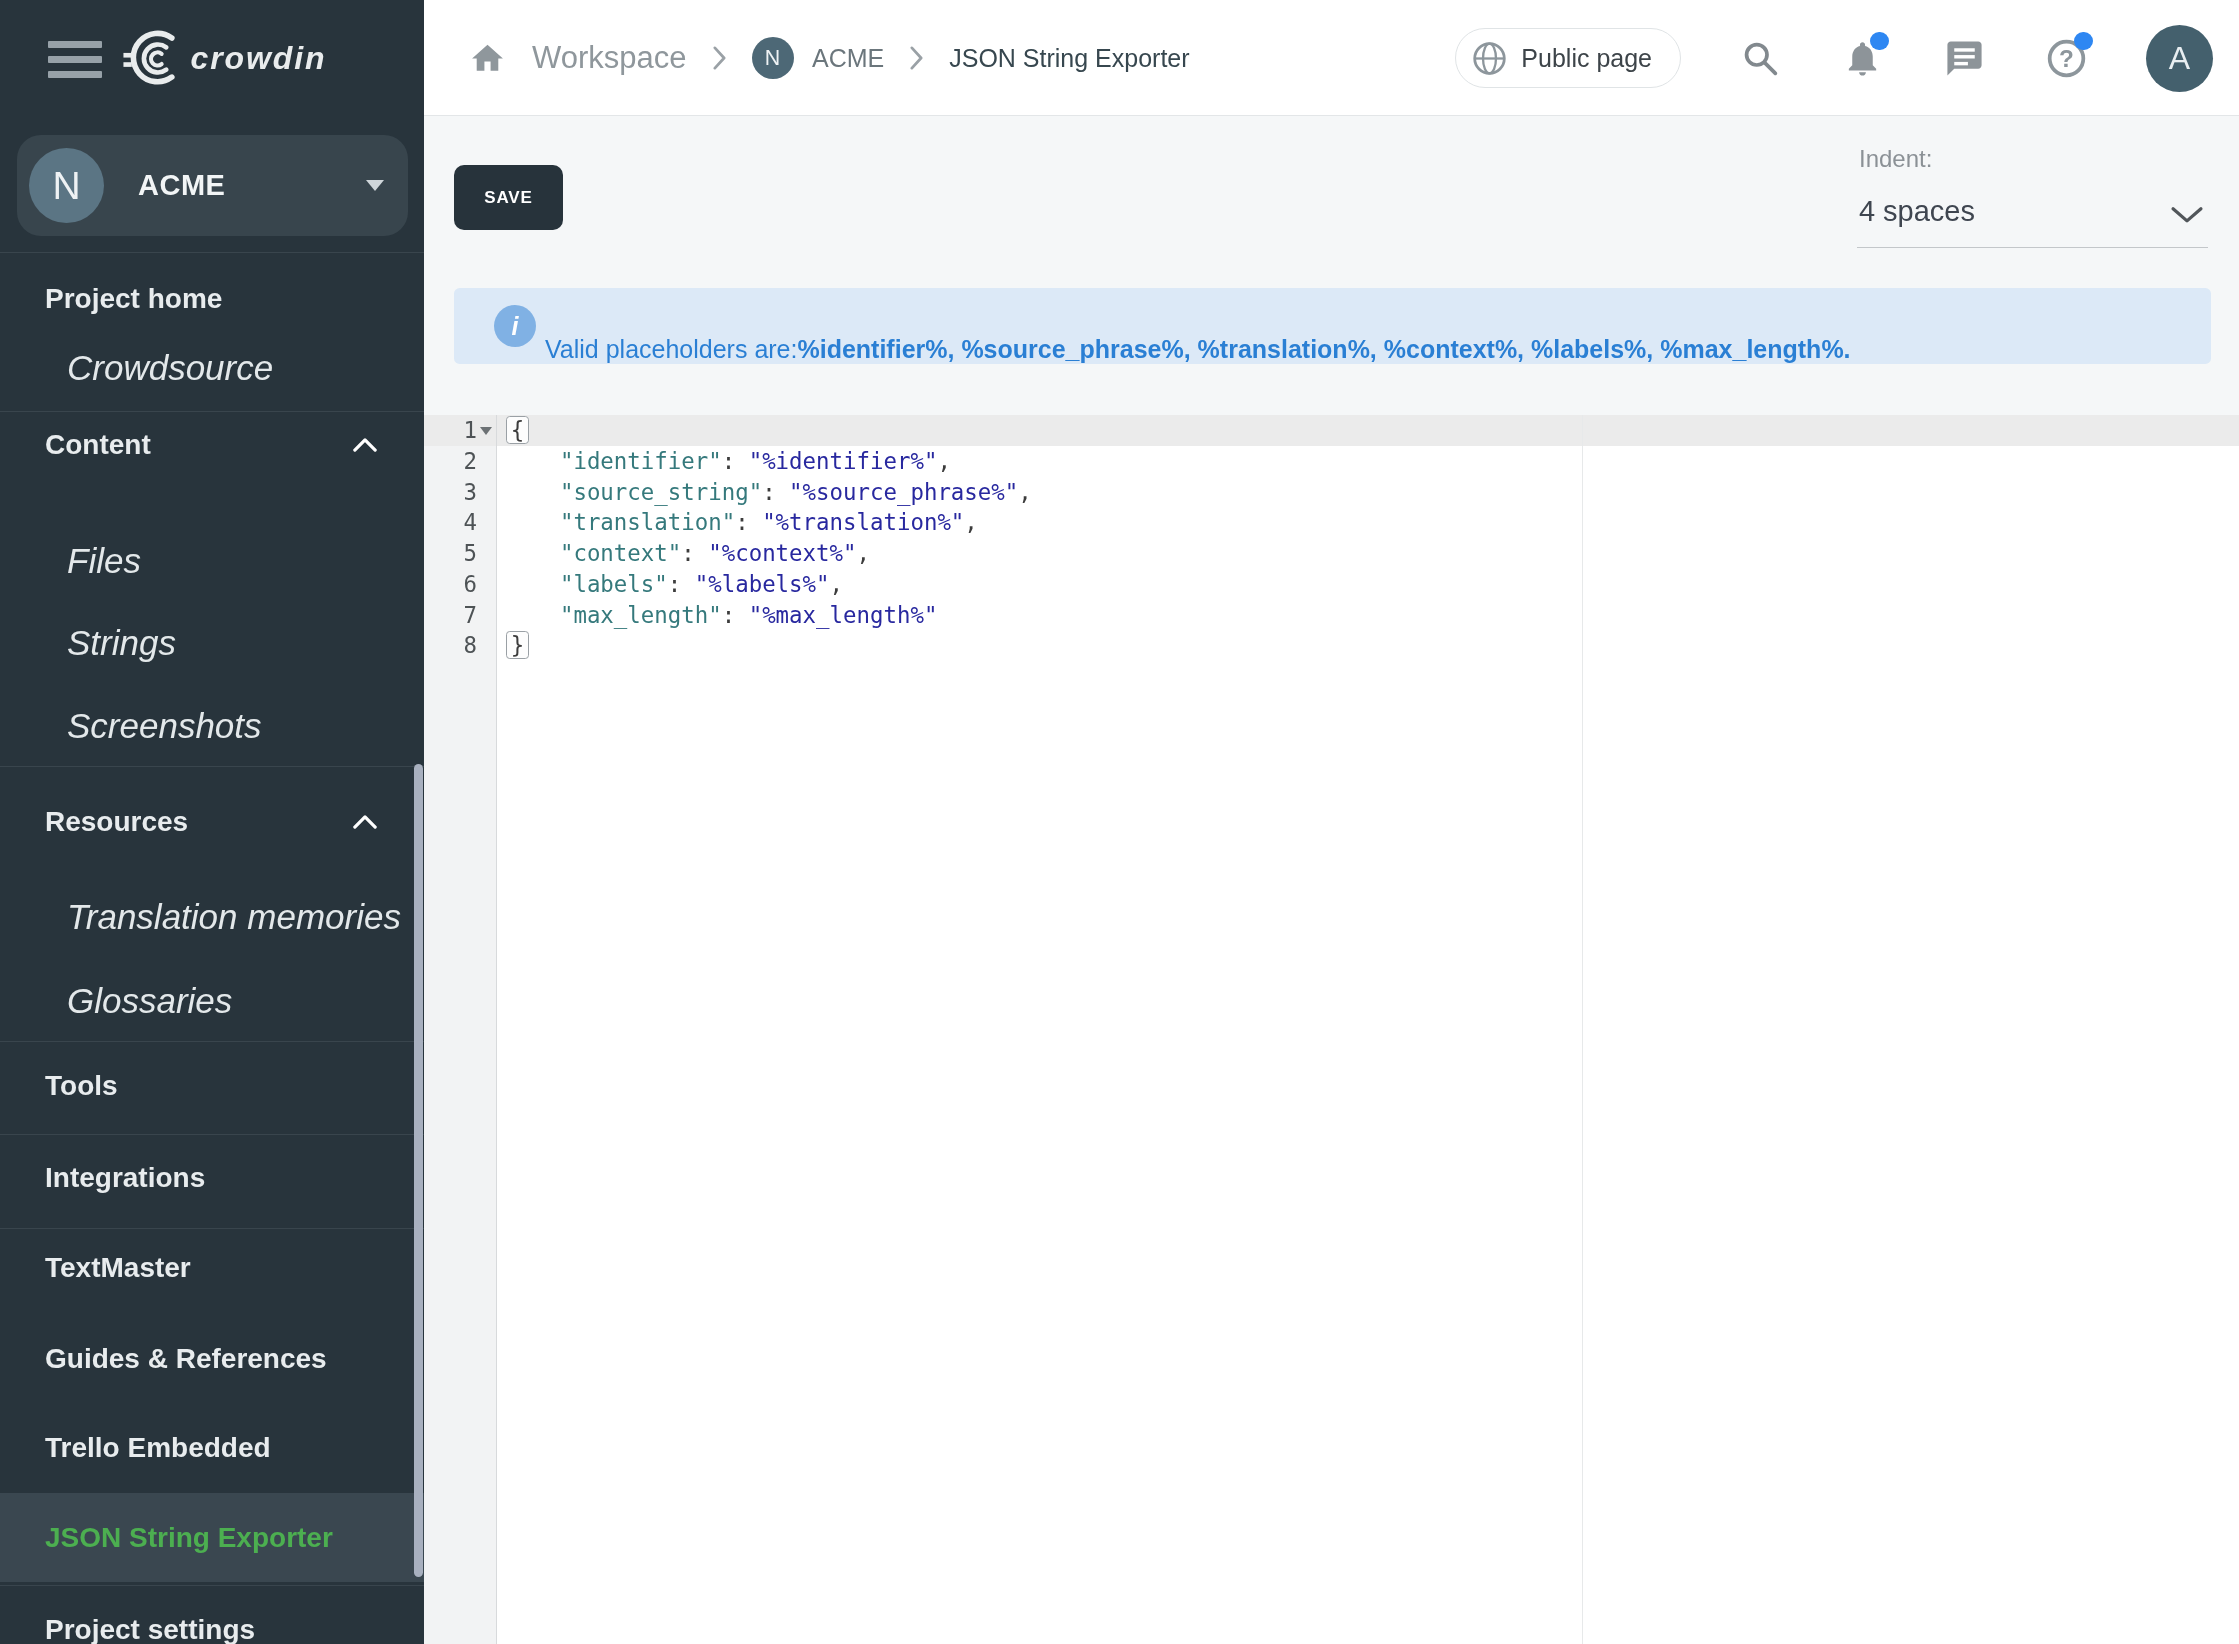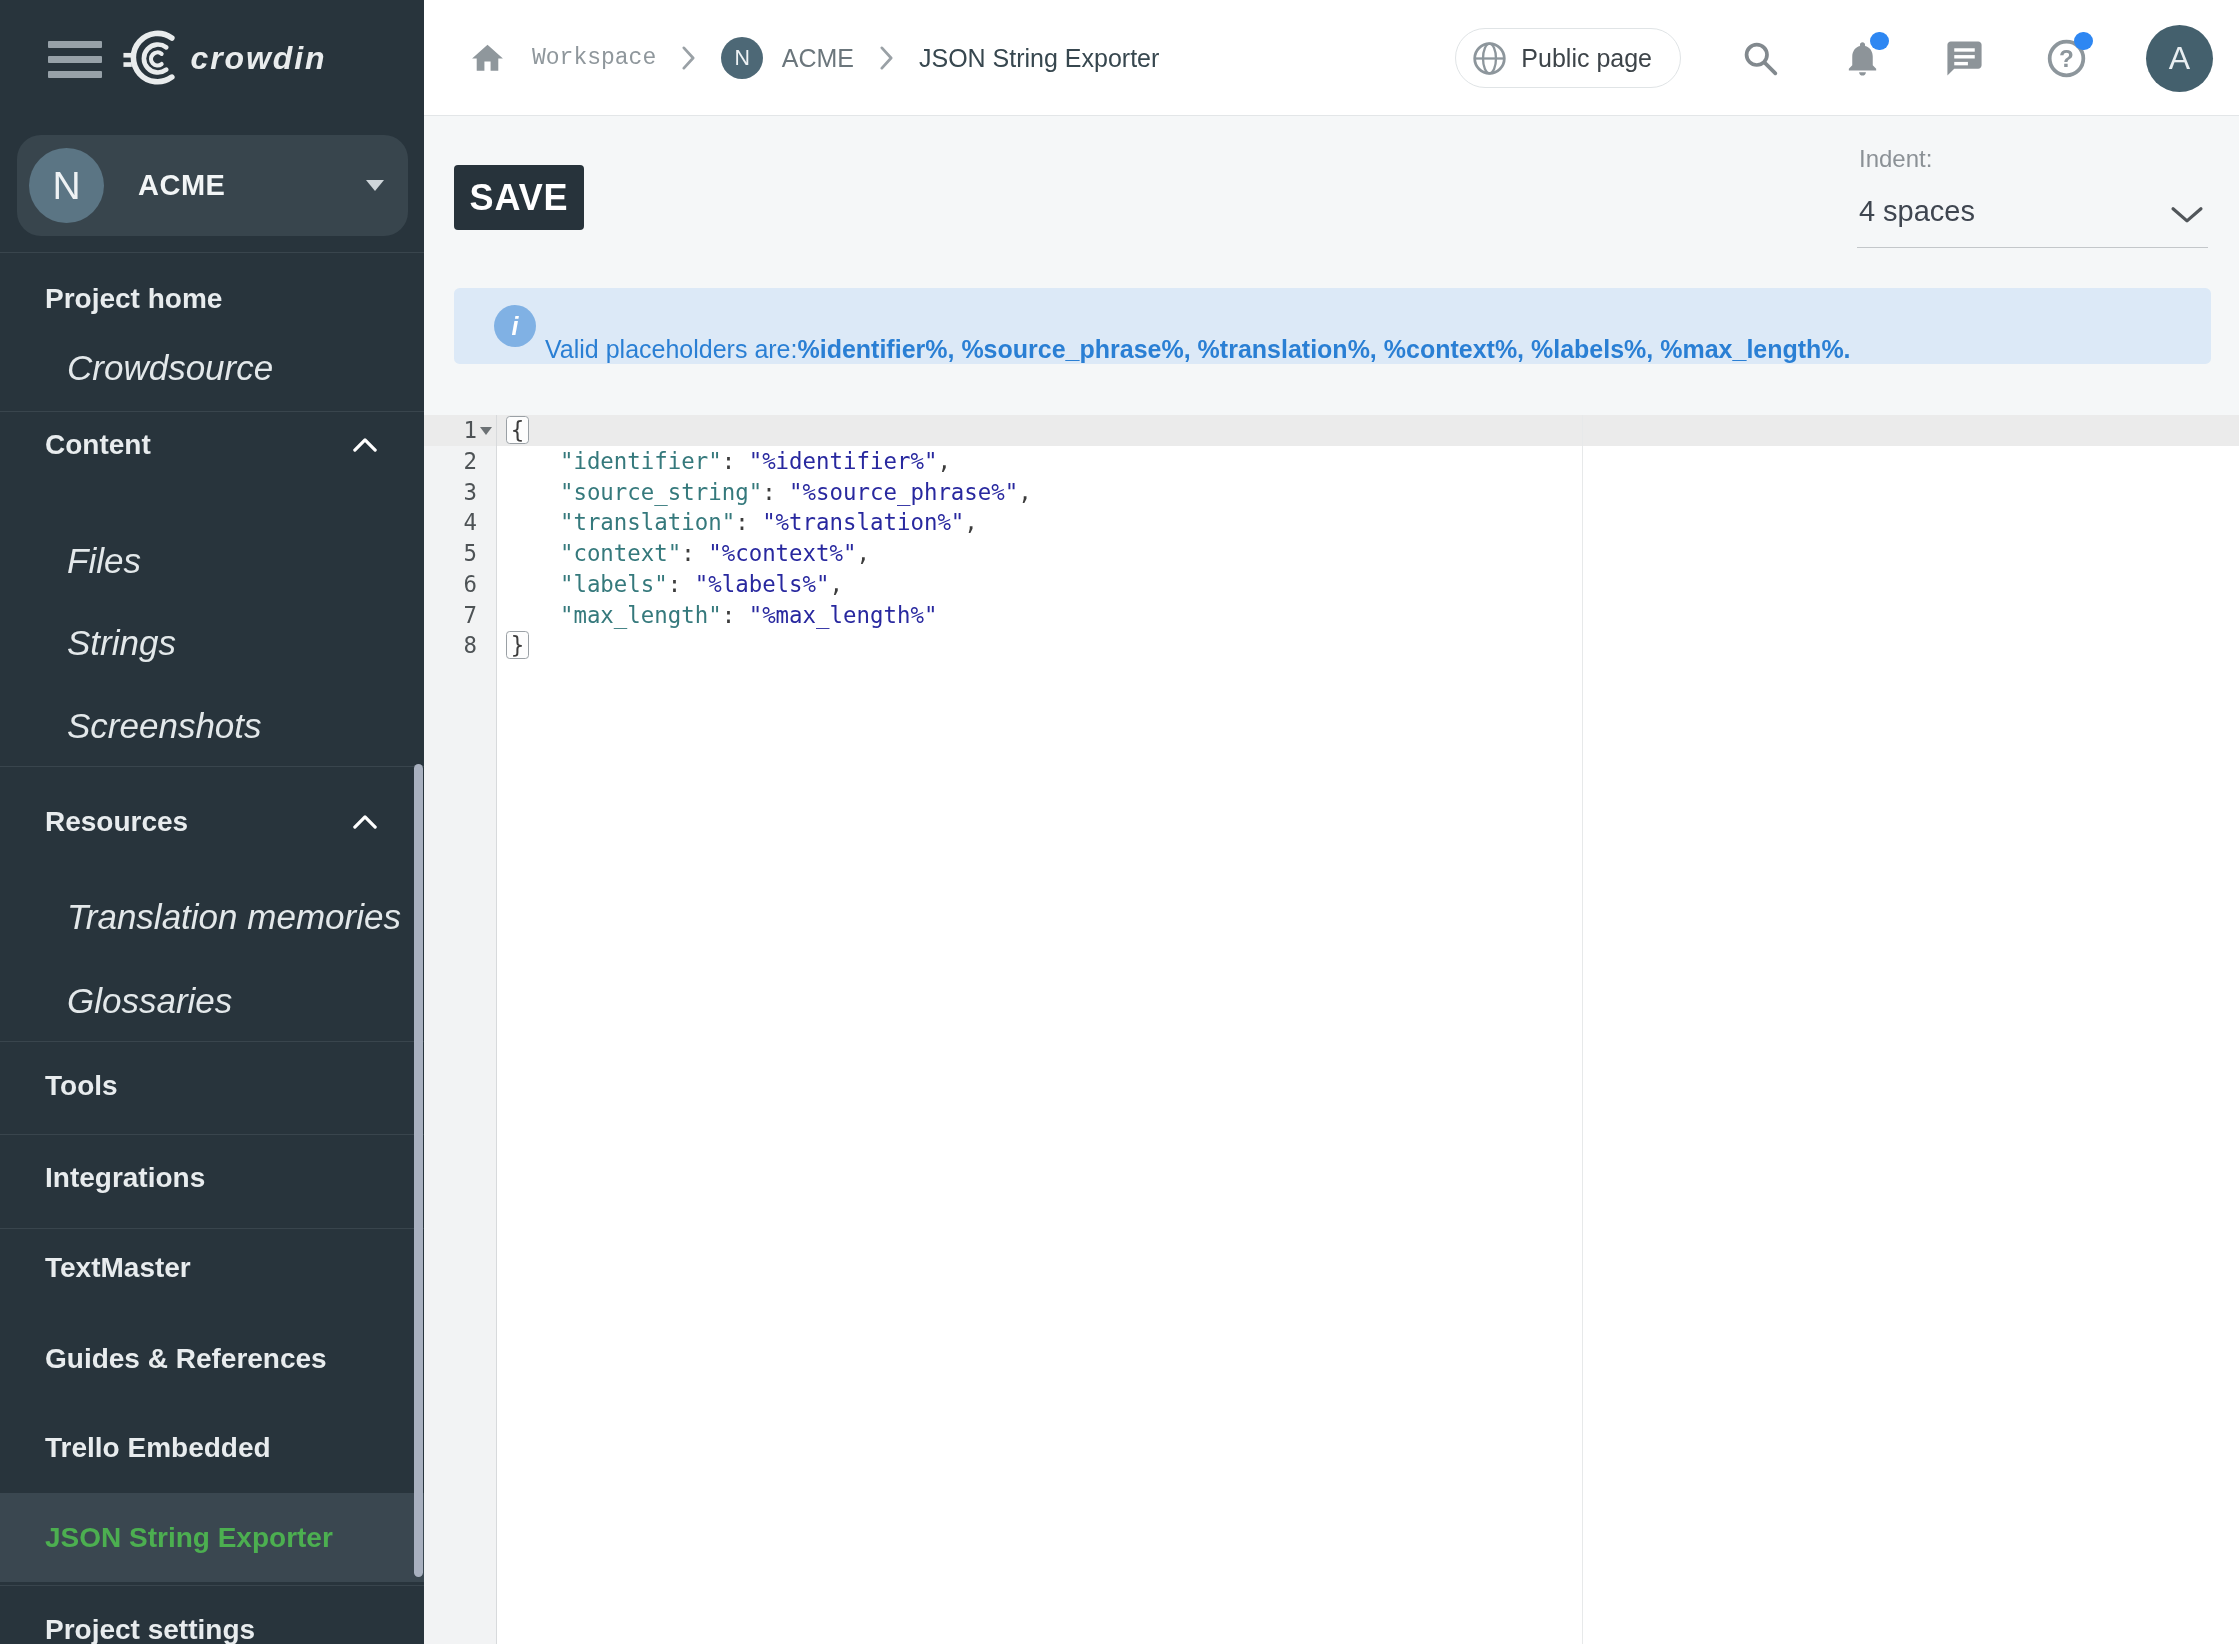--- a/index.html
+++ b/index.html
@@ -36,41 +36,41 @@
   .sb-thumb { position:absolute; left:414px; top:764px; width:9.3px; height:813px;
               background:#a8b0bf; border-radius:4.7px; }
 
   
   .main { position:absolute; left:424px; top:0; width:1815px; height:1644px; background:#f5f7f8; }
   .topbar { position:absolute; left:0; top:0; width:1815px; height:116px; background:#fff;
             border-bottom:0.9px solid #e3e6e8; z-index:4; }
   .crumbs { position:absolute; left:45px; top:0; height:116px; display:flex; align-items:center; gap:26px; }
   .crumb-home { display:flex; align-items:center; cursor:pointer; }
   .crumb-sep { display:flex; align-items:center; }
-  .crumb-ws { color:#8f979c; font-size:23px; cursor:pointer;font-family:Liberation Mono, monospace; }
+  .crumb-ws { color:#8f979c; font-size:31px; cursor:pointer; }
   .crumb-badge { width:42px; height:42px; border-radius:50%; background:#4d6876; color:#eef2f4;
                  font-size:21.4px; display:flex; align-items:center; justify-content:center; }
   .crumb-acme { color:#6b767c; font-size:25px; margin-left:-7.5px; cursor:pointer; }
   .crumb-cur { color:#37474f; font-size:25px; font-weight:500; }
 
   .actions { position:absolute; right:26px; top:0; height:116px; display:flex; align-items:center; gap:57px; }
   .pill { height:60px; border:1.9px solid #e0e4e6; border-radius:30px; background:#fff;
           display:flex; align-items:center; padding:0 28px 0 15px; gap:13px; cursor:pointer; }
   .pill-label { color:#3d4449; font-size:25px; font-weight:500; }
   .icon-btn { position:relative; width:45px; height:45px; display:flex; align-items:center;
               justify-content:center; cursor:pointer; }
   .dot { position:absolute; right:-3.7px; top:-3.7px; width:18.6px; height:18.6px; border-radius:50%;
          background:#2e87f2; }
   .avatar { width:67px; height:67px; border-radius:50%; background:#44606d; color:#e8eef1;
             font-size:32px; display:flex; align-items:center; justify-content:center; cursor:pointer; }
 
   .content { position:absolute; left:0; top:116px; width:1815px; height:1529px; }
-  .save-btn { position:absolute; left:30px; top:49px; width:130px; height:65px; background:#27333b;
-              color:#fff; font-size:36px; font-weight:700; letter-spacing:0.9px; border:none;
-              border-radius:4px; cursor:pointer; font-family:"Liberation Sans",sans-serif; }
+  .save-btn { position:absolute; left:30px; top:49px; width:109px; height:65px; background:#27333b;
+              color:#fff; font-size:17px; font-weight:700; letter-spacing:0.9px; border:none;
+              border-radius:10px; cursor:pointer; font-family:"Liberation Sans",sans-serif; }
   .indent-label { position:absolute; left:1435px; top:29px; color:#8b9196; font-size:24px; }
   .indent-select { position:absolute; left:1433px; top:71px; width:351px; height:62px; cursor:pointer; }
   .indent-value { position:absolute; left:1.9px; top:7.5px; color:#3f4650; font-size:29px; }
   .indent-chevron { position:absolute; right:3.7px; top:18.6px; }
   .indent-underline { position:absolute; left:1433px; top:131px; width:351px; height:0.9px; background:#c3c7ca; }
 
   .banner { position:absolute; left:30px; top:172px; width:1757px; height:76px; background:#dce9f7;
             border-radius:5.6px; }
   .banner-icon { position:absolute; left:40px; top:17px; width:42px; height:42px; border-radius:50%;
                  background:#80b1e4; color:#fff; font-size:25px; font-weight:700; font-style:italic;

